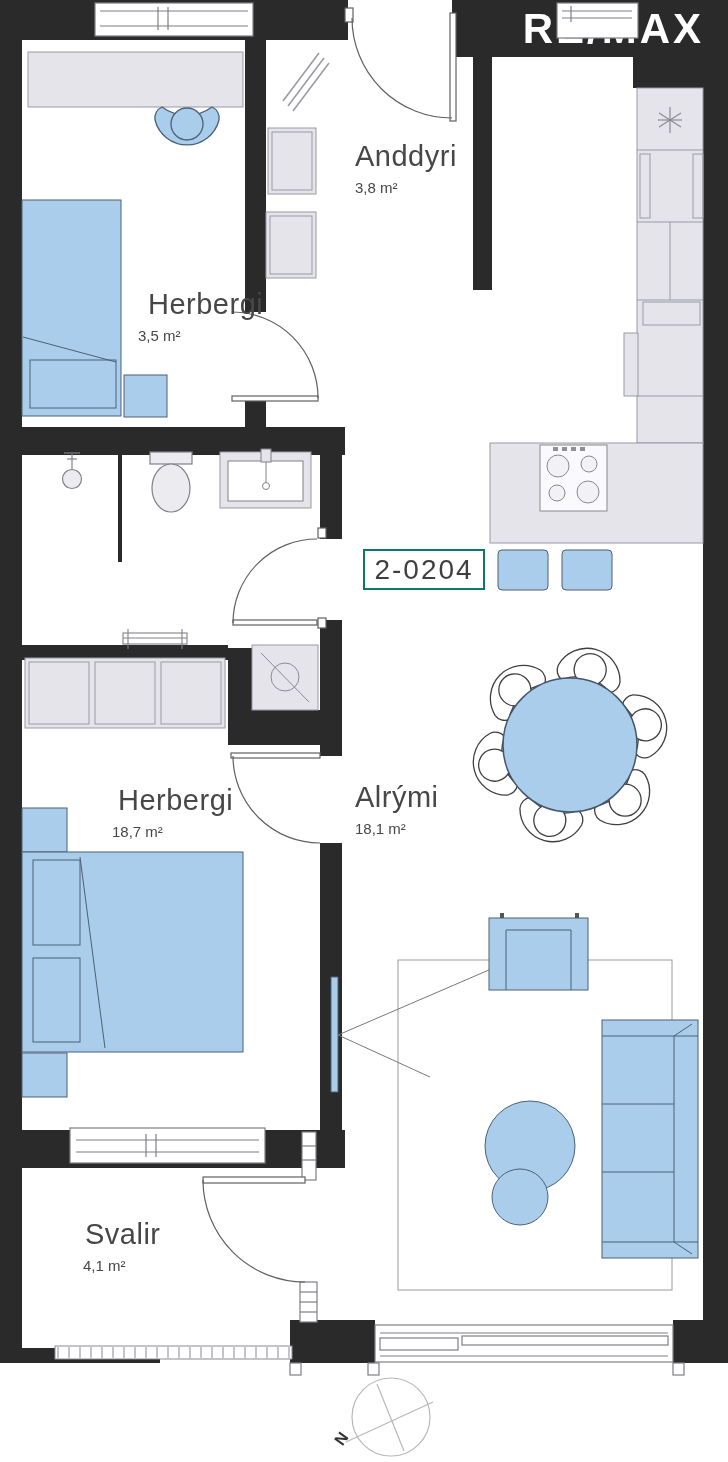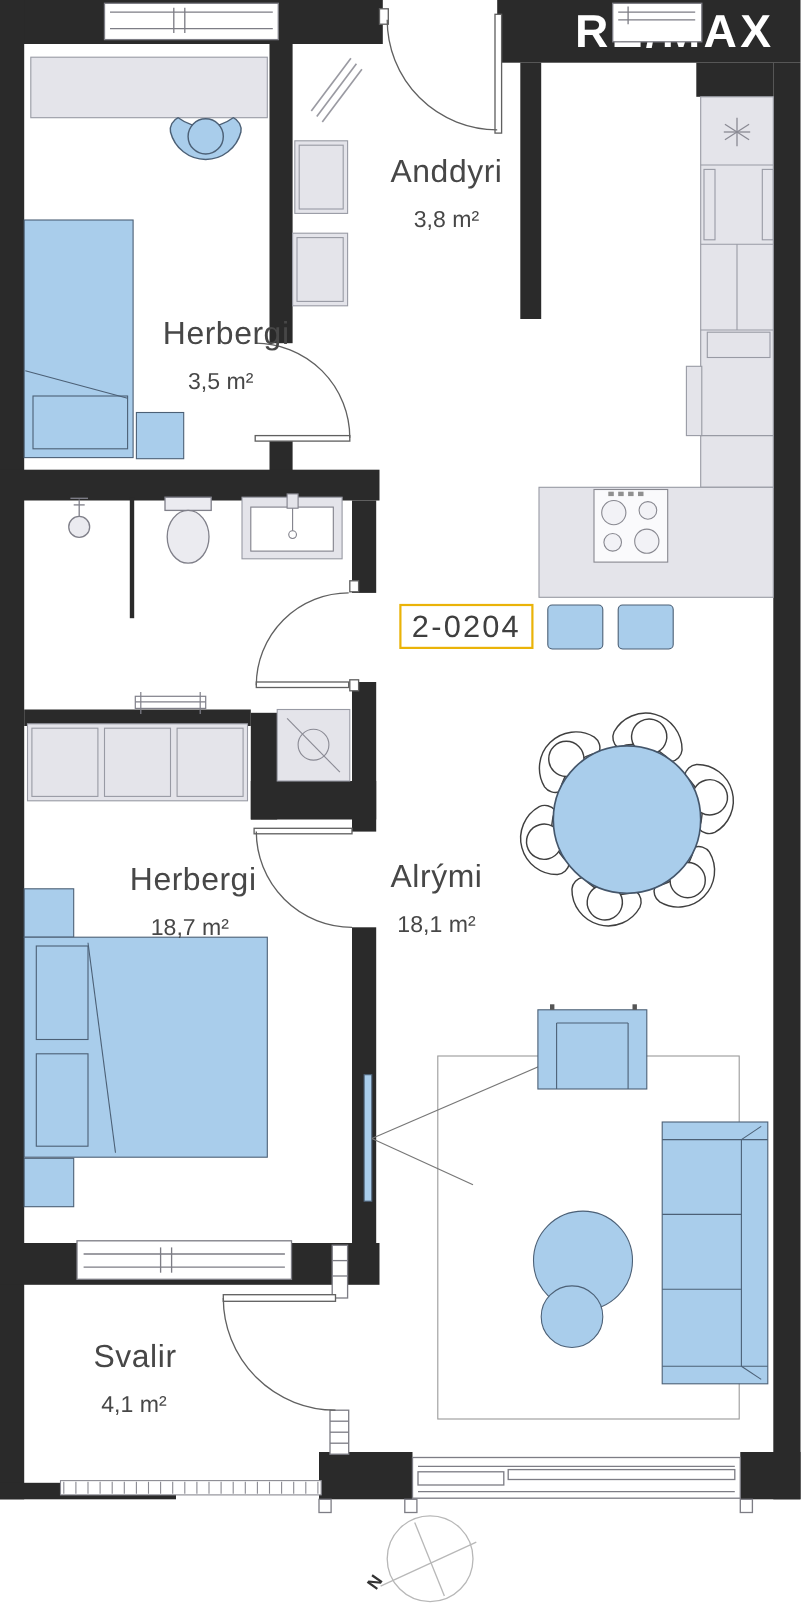--- a/index.html
+++ b/index.html
@@ -7,25 +7,25 @@
     --gray:#e4e4ea; --gray-line:#989aa4; --ink:#474747; --fix:#80808a;
   }
   html,body{margin:0;padding:0;background:#fff;}
   #plan{position:relative;width:728px;height:1462px;background:#ffffff;overflow:hidden;
         font-family:"Liberation Sans",sans-serif;}
   .wall{position:absolute;background:var(--wall);}
   .logo{position:absolute;left:452px;top:0;width:276px;height:57px;background:var(--wall);
         display:flex;align-items:center;justify-content:flex-end;padding-right:24px;box-sizing:border-box;}
   .logo span{color:#fff;font-weight:bold;font-size:42px;letter-spacing:3px;}
   svg.gfx{position:absolute;left:0;top:0;}
-  .room-label{position:absolute;color:var(--ink);text-align:center;}
+  .room-label{position:absolute;color:var(--ink);}
   .room-name{font-size:29px;line-height:33px;letter-spacing:0.5px;}
-  .room-area{font-size:21px;line-height:26px;margin-top:14px;}
+  .room-area{font-size:15px;line-height:26px;margin-top:2px;}
   .unit-box{position:absolute;left:363px;top:549px;width:122px;height:41px;background:#fff;
-            border:2px solid #eab308;display:flex;align-items:center;justify-content:center;
+            border:2px solid #0f766e;display:flex;align-items:center;justify-content:center;
             font-size:28px;color:#3f3f3f;letter-spacing:2px;box-sizing:border-box;}
   .north{position:absolute;left:336px;top:1430px;font-size:16px;font-weight:bold;color:#333;
          transform:rotate(-55deg);}
   .chair{fill:#fff;stroke:#3f3f3f;stroke-width:1.3;}
   .chair-blue{fill:var(--blue);stroke:var(--blue-line);stroke-width:1.3;}
 </style>
 </head>
 <body>
 
 <div id="plan">

